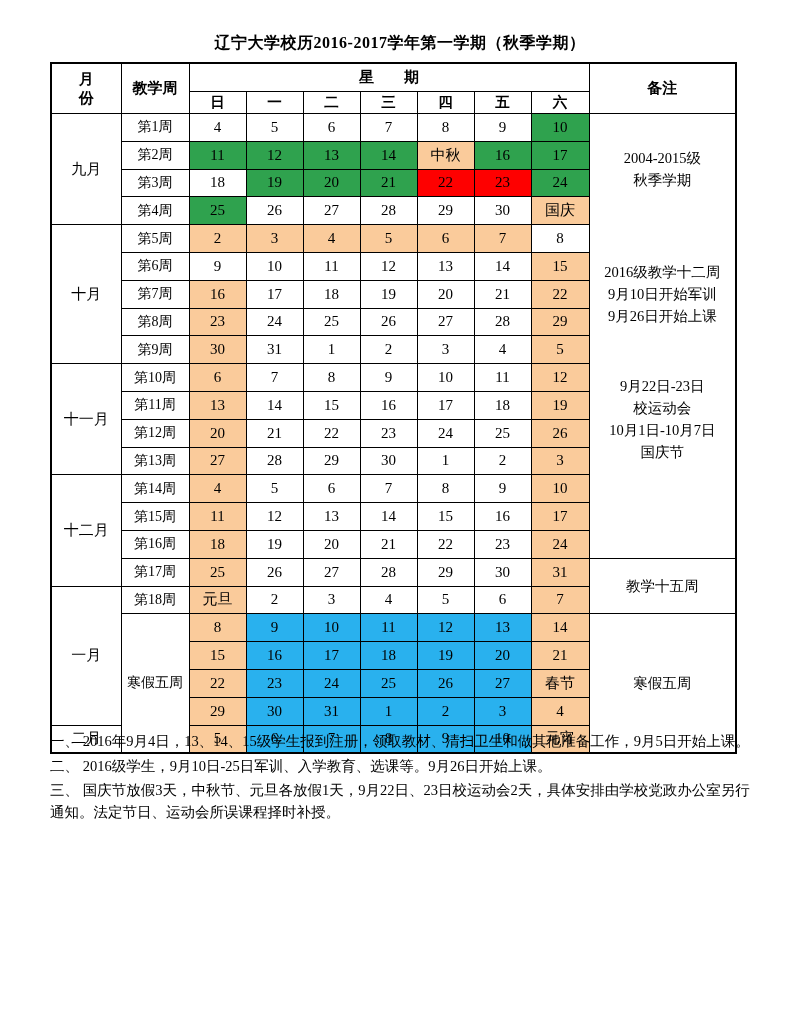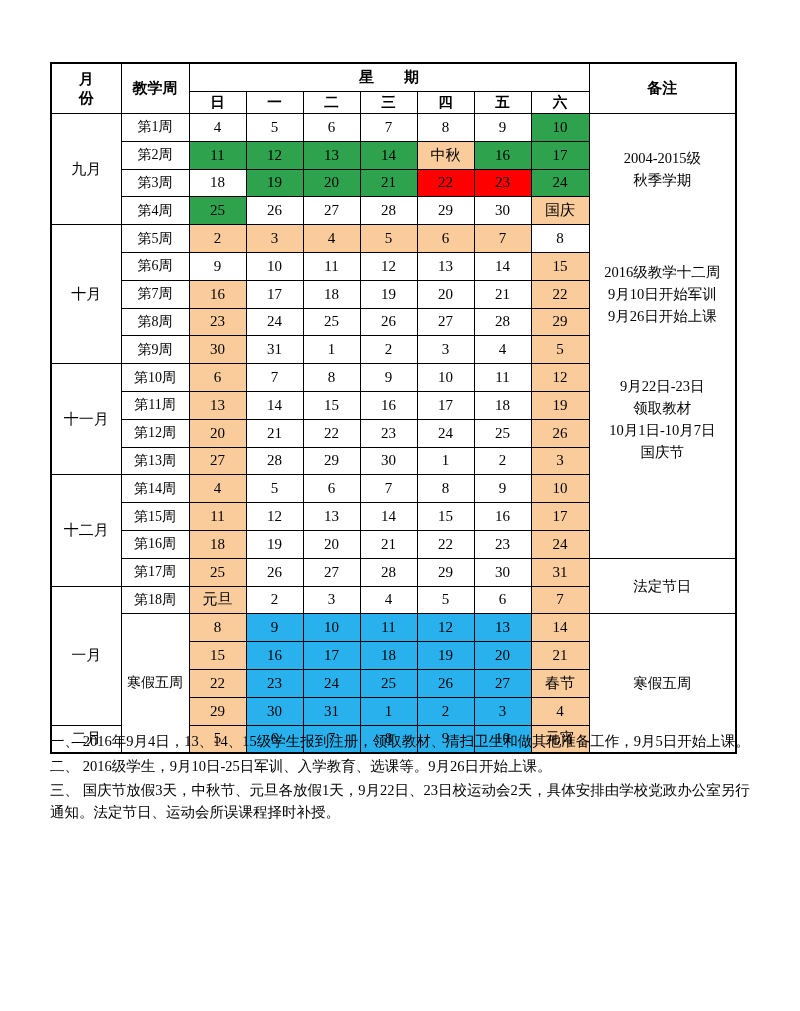--- a/index.html
+++ b/index.html
@@ -23,20 +23,21 @@
   .remark-fill{position:absolute;top:0;left:0;right:0;bottom:0;display:flex;flex-direction:column;}
   .remark-block{display:flex;flex-direction:column;justify-content:center;align-items:center;
                 line-height:22px;flex-basis:0;}
   .notes{position:absolute;left:50px;top:731px;width:702px;font-size:14.5px;line-height:21.5px;}
   .notes p{margin:0 0 3px 0;text-align:left;}
 </style>
 </head>
 <body>
 
 <div class="page">
+  <h1 class="title">辽宁大学校历2016-2017学年第一学期（秋季学期）</h1>
 
   <table class="cal">
     <colgroup>
       <col style="width:70px">
         <col style="width:68px">
       <col style="width:57px">
         <col style="width:57px">
         <col style="width:57px">
       <col style="width:57px">
         <col style="width:57px">
@@ -79,21 +80,21 @@
                 <div>2004-2015级</div>
                 <div>秋季学期</div>
               </div>
               <div class="remark-block" style="flex-grow: 5;">
                 <div>2016级教学十二周</div>
                 <div>9月10日开始军训</div>
                 <div>9月26日开始上课</div>
               </div>
               <div class="remark-block" style="flex-grow: 4;">
                 <div>9月22日-23日</div>
-                <div>领取教材</div>
+                <div>校运动会</div>
                 <div>10月1日-10月7日</div>
                 <div>国庆节</div>
               </div>
               <div class="remark-block" style="flex-grow: 3;"></div>
             </div>
           </td>
         </tr>
         <tr>
           <td class="week-cell">第2周</td>
           <td class="day-cell" style="background: rgb(47, 162, 78);">11</td>
@@ -252,21 +253,21 @@
           <td class="day-cell" style="background: rgb(250, 203, 155);">25</td>
           <td class="day-cell" style="background: rgb(255, 255, 255);">26</td>
           <td class="day-cell" style="background: rgb(255, 255, 255);">27</td>
           <td class="day-cell" style="background: rgb(255, 255, 255);">28</td>
           <td class="day-cell" style="background: rgb(255, 255, 255);">29</td>
           <td class="day-cell" style="background: rgb(255, 255, 255);">30</td>
           <td class="day-cell" style="background: rgb(250, 203, 155);">31</td>
           <td class="remark-cell" rowspan="2">
             <div class="remark-fill">
               <div class="remark-block" style="flex-grow: 2;">
-                <div>法定节日</div>
+                <div>教学十五周</div>
               </div>
             </div>
           </td>
         </tr>
         <tr>
           <td class="month-cell" rowspan="5">一月</td>
           <td class="week-cell">第18周</td>
           <td class="day-cell" style="background: rgb(250, 203, 155);">元旦</td>
           <td class="day-cell" style="background: rgb(255, 255, 255);">2</td>
           <td class="day-cell" style="background: rgb(255, 255, 255);">3</td>

